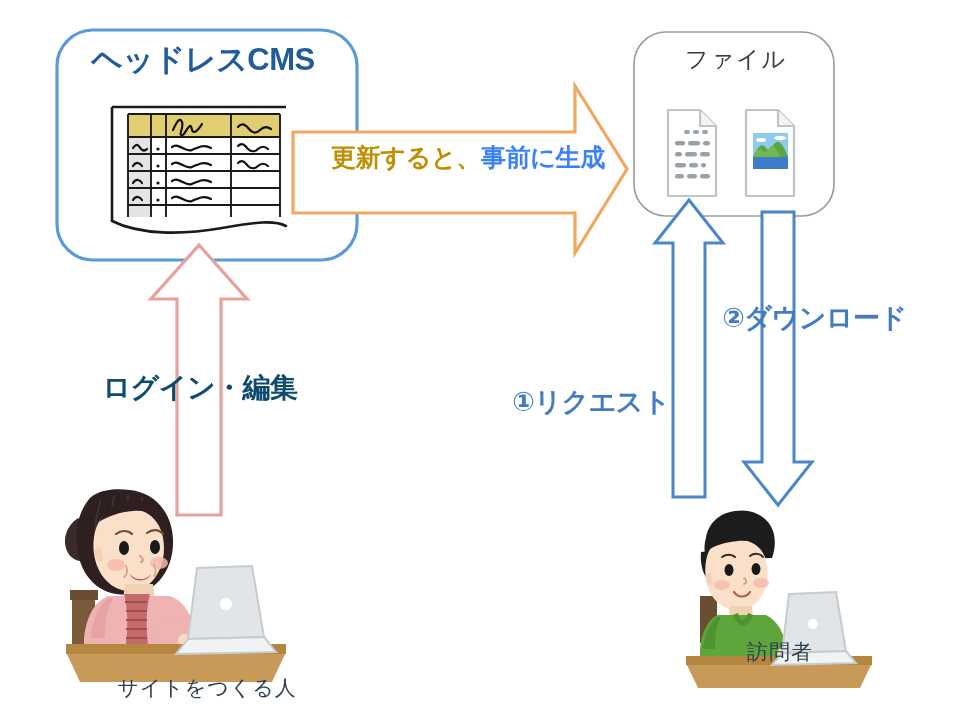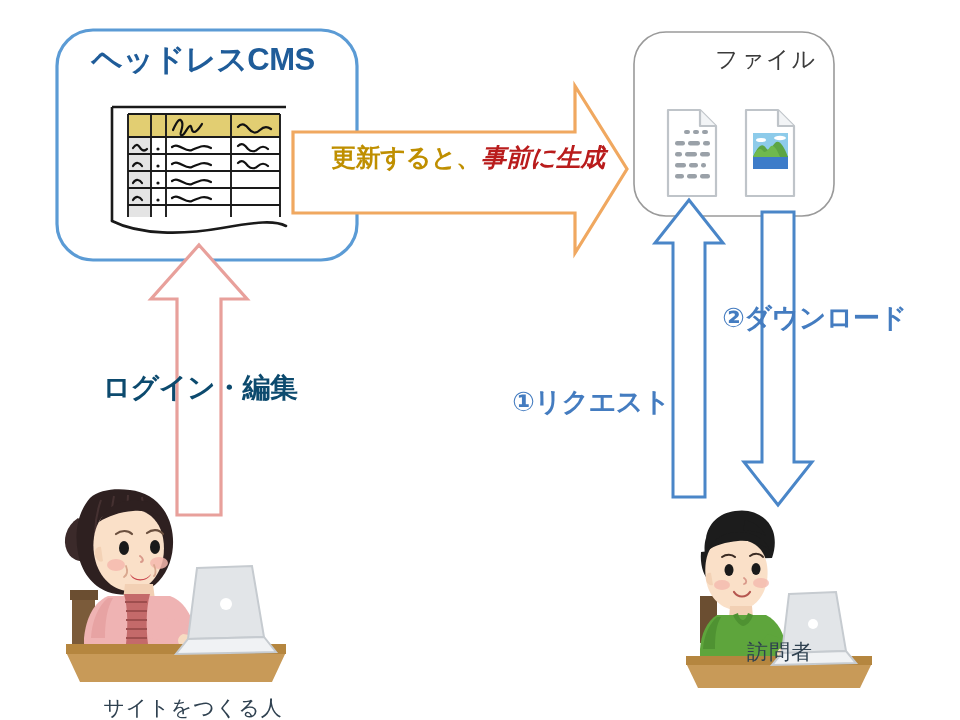--- a/index.html
+++ b/index.html
@@ -50,35 +50,34 @@
   
   #file-title {
     left: 636px;
     top: 46px;
     width: 200px;
     text-align: center;
     font-size: 23px;
     font-weight: normal;
     color: #3b3b3b;
     letter-spacing: 2px;
-    margin-left: 30px;
   }
 
   
   #ssg-label {
     left: 300px;
     top: 140px;
     width: 312px;
     text-align: center;
     font-size: 25px;
     line-height: 1.36;
     letter-spacing: -0.3px;
   }
   #ssg-label .gold { color: #BF8F00; margin-left: 24px; }
-  #ssg-label .red  { color: #b91c1c; font-style: italic; }
+  #ssg-label .red  { color: #3b82f6; }
 
   
   #login-label {
     left: 60px;
     top: 371px;
     width: 280px;
     text-align: center;
     font-size: 28px;
     color: #0c4a6e;
     letter-spacing: -0.5px;
@@ -100,29 +99,28 @@
     top: 303px;
     width: 250px;
     text-align: left;
     font-size: 27px;
     color: #447CC0;
     letter-spacing: -0.5px;
   }
 
   
   #caption-left {
-    left: 28px;
+    left: 42px;
     top: 676px;
     width: 330px;
     text-align: center;
     font-size: 21px;
     font-weight: normal;
     color: #2F4150;
     letter-spacing: 1px;
-    margin-top: 20px;
   }
   #caption-right {
     left: 665px;
     top: 640px;
     width: 230px;
     text-align: center;
     font-size: 21px;
     font-weight: normal;
     color: #2F4150;
     letter-spacing: 1px;

